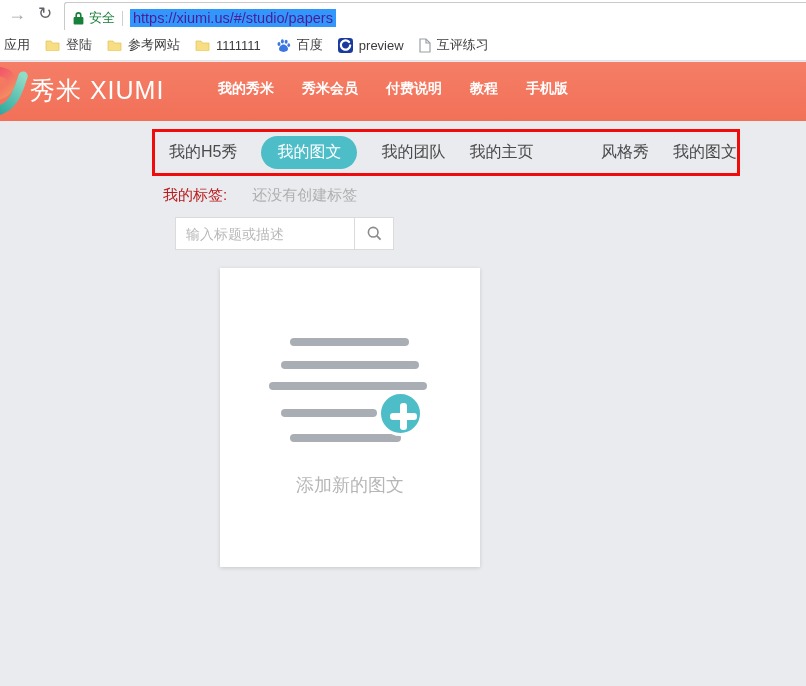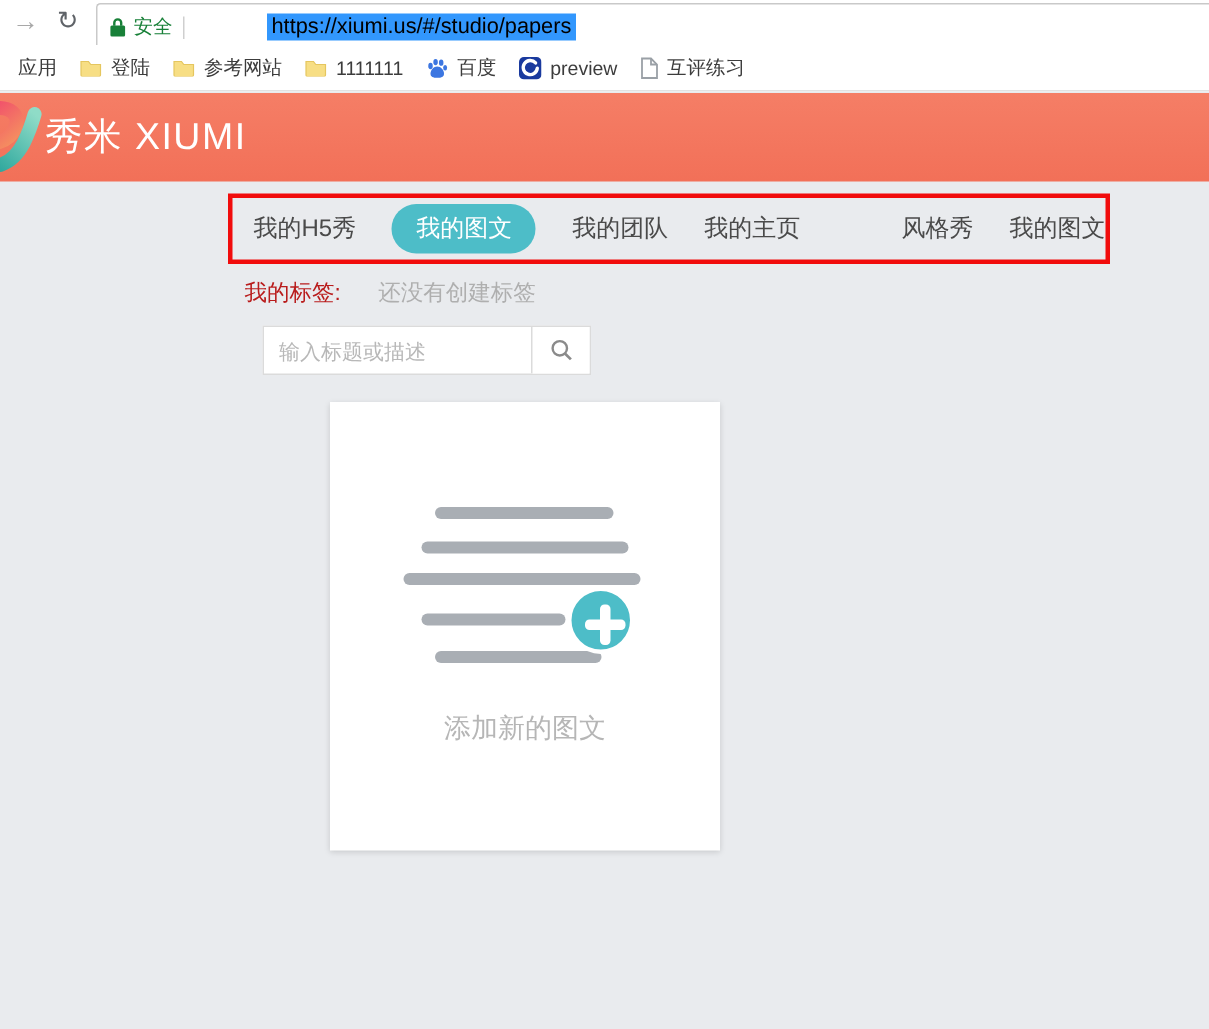--- a/index.html
+++ b/index.html
@@ -10,24 +10,24 @@
   
   .chrome-top { position:absolute; left:0; top:0; width:806px; height:30px; background:#fff; }
   .nav-glyph { position:absolute; top:3px; font-size:18px; line-height:22px; color:#A8A8A8; cursor:default; }
   .glyph-forward { left:8px; }
   .glyph-refresh { left:38px; color:#5F6368; font-size:17px; }
   .address-bar { position:absolute; left:64px; top:2px; width:742px; height:32px;
     background:#fff; border:1px solid #C9C9C9; border-right:none; border-radius:3px 0 0 3px;
     display:flex; align-items:center; padding-left:8px; }
   .secure-label { color:#188038; font-size:13px; margin-left:5px; }
   .addr-divider { width:1px; height:15px; background:#CFCFCF; margin:0 7px; }
-  .url-selected { background:#3297FD; color:#000000; font-size:14.5px; padding:1px 3px; white-space:nowrap;margin-left:48px; }
+  .url-selected { background:#3297FD; color:#4c1d95; font-size:14.5px; padding:1px 3px; white-space:nowrap; }
 
   .bookmarks-bar { position:absolute; left:0; top:30px; width:806px; height:31px; background:#fff;
-    border-bottom:1px solid #E2E2E2; display:flex; align-items:center; padding-left:12px; gap:15px;
+    border-bottom:1px solid #E2E2E2; display:flex; align-items:center; padding-left:4px; gap:15px;
     font-size:13px; color:#3C3C3C; }
   .bm-item { display:flex; align-items:center; gap:6px; cursor:pointer; white-space:nowrap; }
 
   
   .page-bg { position:absolute; left:0; top:61px; width:806px; height:625px; background:#E9EBEE; }
 
   .site-header { position:absolute; left:0; top:62px; width:806px; height:59px;
     background:linear-gradient(180deg,#F57E66,#F27058); overflow:hidden; }
   .logo-svg { position:absolute; left:-18px; top:5px; }
   .brand { position:absolute; left:30px; top:12px; color:#fff; font-size:25px; letter-spacing:1px; }
@@ -144,20 +144,27 @@
       </linearGradient>
       <linearGradient id="lg-teal" x1="0" y1="1" x2="1" y2="0">
         <stop offset="0" stop-color="#1E9E96"></stop>
           <stop offset="1" stop-color="#8FDCC7"></stop>
       </linearGradient>
     </defs>
     <path d="M2 10 C 18 -1, 36 6, 30 19 C 26 29, 12 33, 5 27" fill="none" stroke="url(#lg-pink)" stroke-width="10" stroke-linecap="round"></path>
     <path d="M2 41 C 14 51, 28 45, 36 30 C 40 22, 42 16, 44 9" fill="none" stroke="url(#lg-teal)" stroke-width="10" stroke-linecap="round"></path>
   </svg>
   <div class="brand">秀米 XIUMI</div>
+  <div class="site-nav">
+    <span>我的秀米</span>
+    <span>秀米会员</span>
+    <span>付费说明</span>
+    <span>教程</span>
+    <span>手机版</span>
+  </div>
 </div>
 
 <div class="annotation-box">
   <div class="tabbar">
     <span class="tab">我的H5秀</span>
     <span class="tab active">我的图文</span>
     <span class="tab">我的团队</span>
     <span class="tab">我的主页</span>
     <span class="tab-spacer"></span>
     <span class="tab">风格秀</span>

